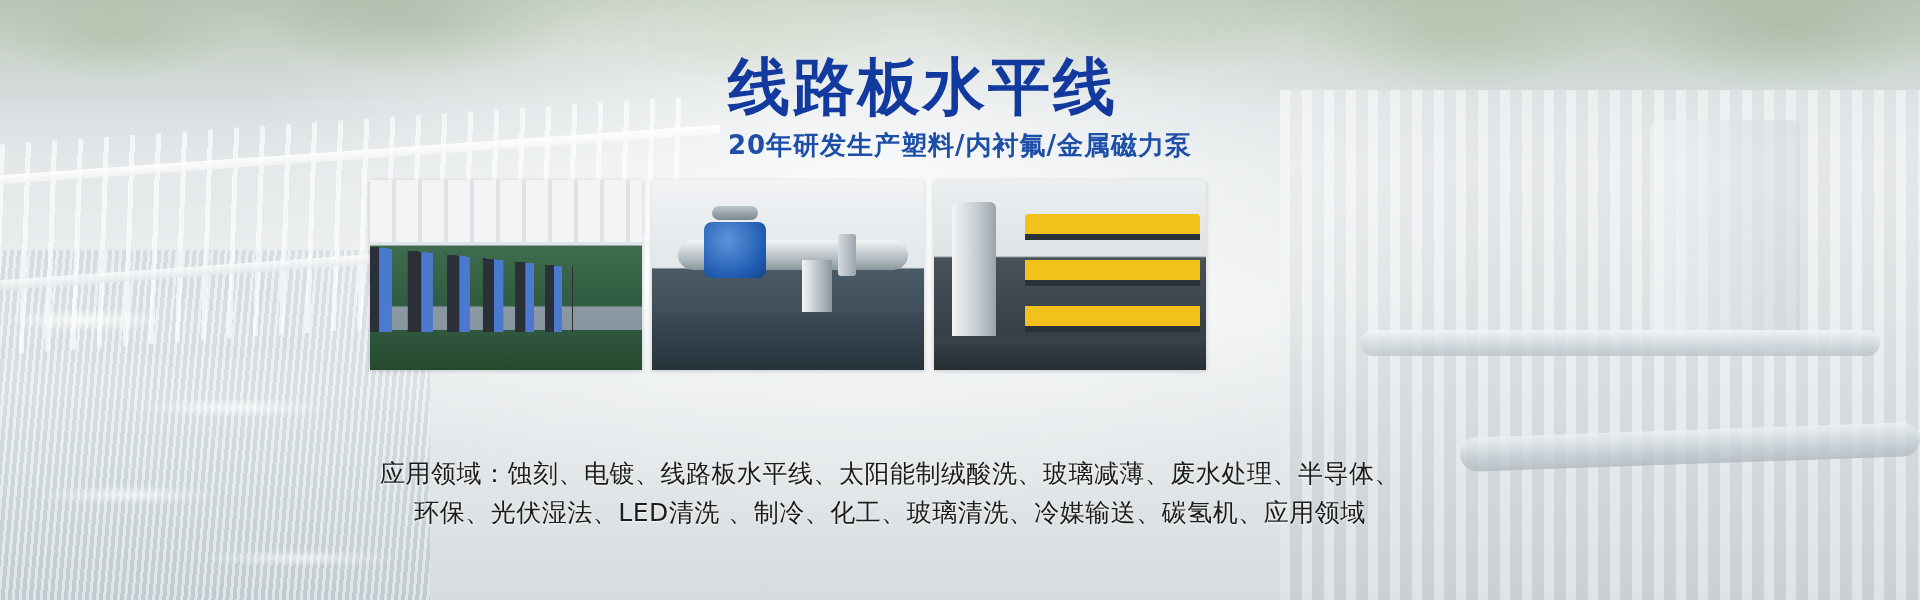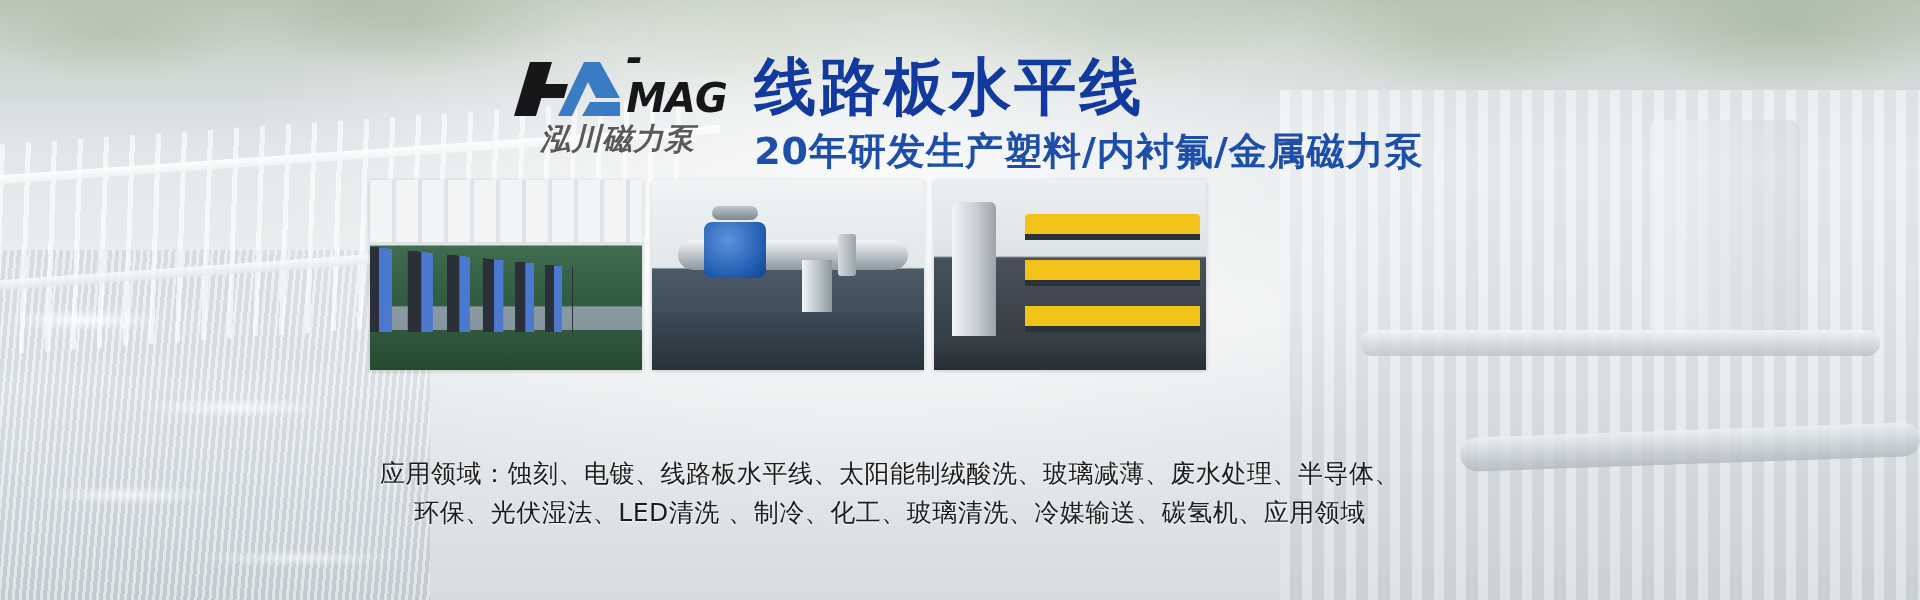--- a/index.html
+++ b/index.html
@@ -130,21 +130,21 @@
   }
 
   .title-block{ padding-top:2px; }
   .headline{
     font-size:62px; font-weight:700; color:#123a9e;
     letter-spacing:3px; line-height:1.05; white-space:nowrap;
     font-family:"DejaVu Sans","Liberation Sans",sans-serif;
   }
   .subline{
     margin-top:12px;
-    font-size:38px; font-weight:700; color:#1d4ea8;
+    font-size:26px; font-weight:700; color:#1d4ea8;
     letter-spacing:1px; white-space:nowrap; line-height:1.1;
     font-family:"DejaVu Sans","Liberation Sans",sans-serif;
   }
 
   
   .photo-strip{
     position:absolute; left:370px; top:180px;
     display:flex; gap:10px;
   }
   .photo{
@@ -259,37 +259,20 @@
   <div class="bg-rail"></div>
   <div class="bg-rail-bar"></div>
   <div class="bg-rail-bar2"></div>
   <div class="bg-veil"></div>
   <div class="bg-veil-center"></div>
 
   <div class="content">
 
     <div class="header-row">
 
-      <div class="logo-block">
-        <div class="logo-mark">
-          <span>
-            <svg width="128" height="62" viewBox="0 0 128 62" aria-hidden="true">
-
-              <polygon points="18,58 34,4 56,4 40,58" fill="#17171a"></polygon>
-
-              <polygon points="34,26 72,26 68,40 30,40" fill="#17171a"></polygon>
-
-              <polygon points="62,58 88,4 104,4 124,40 100,40 92,24 76,58" fill="#3a7cc4"></polygon>
-              <polygon points="86,58 124,58 124,44 94,44" fill="#3a7cc4"></polygon>
-            </svg>
-          </span>
-          <span class="logo-mag">-MAG</span>
-        </div>
-        <div class="logo-cn">泓川磁力泵</div>
-      </div>
 
       <div class="title-block">
         <div class="headline">线路板水平线</div>
         <div class="subline">20年研发生产塑料/内衬氟/金属磁力泵</div>
       </div>
 
     </div>
 
     <div class="photo-strip">
 

